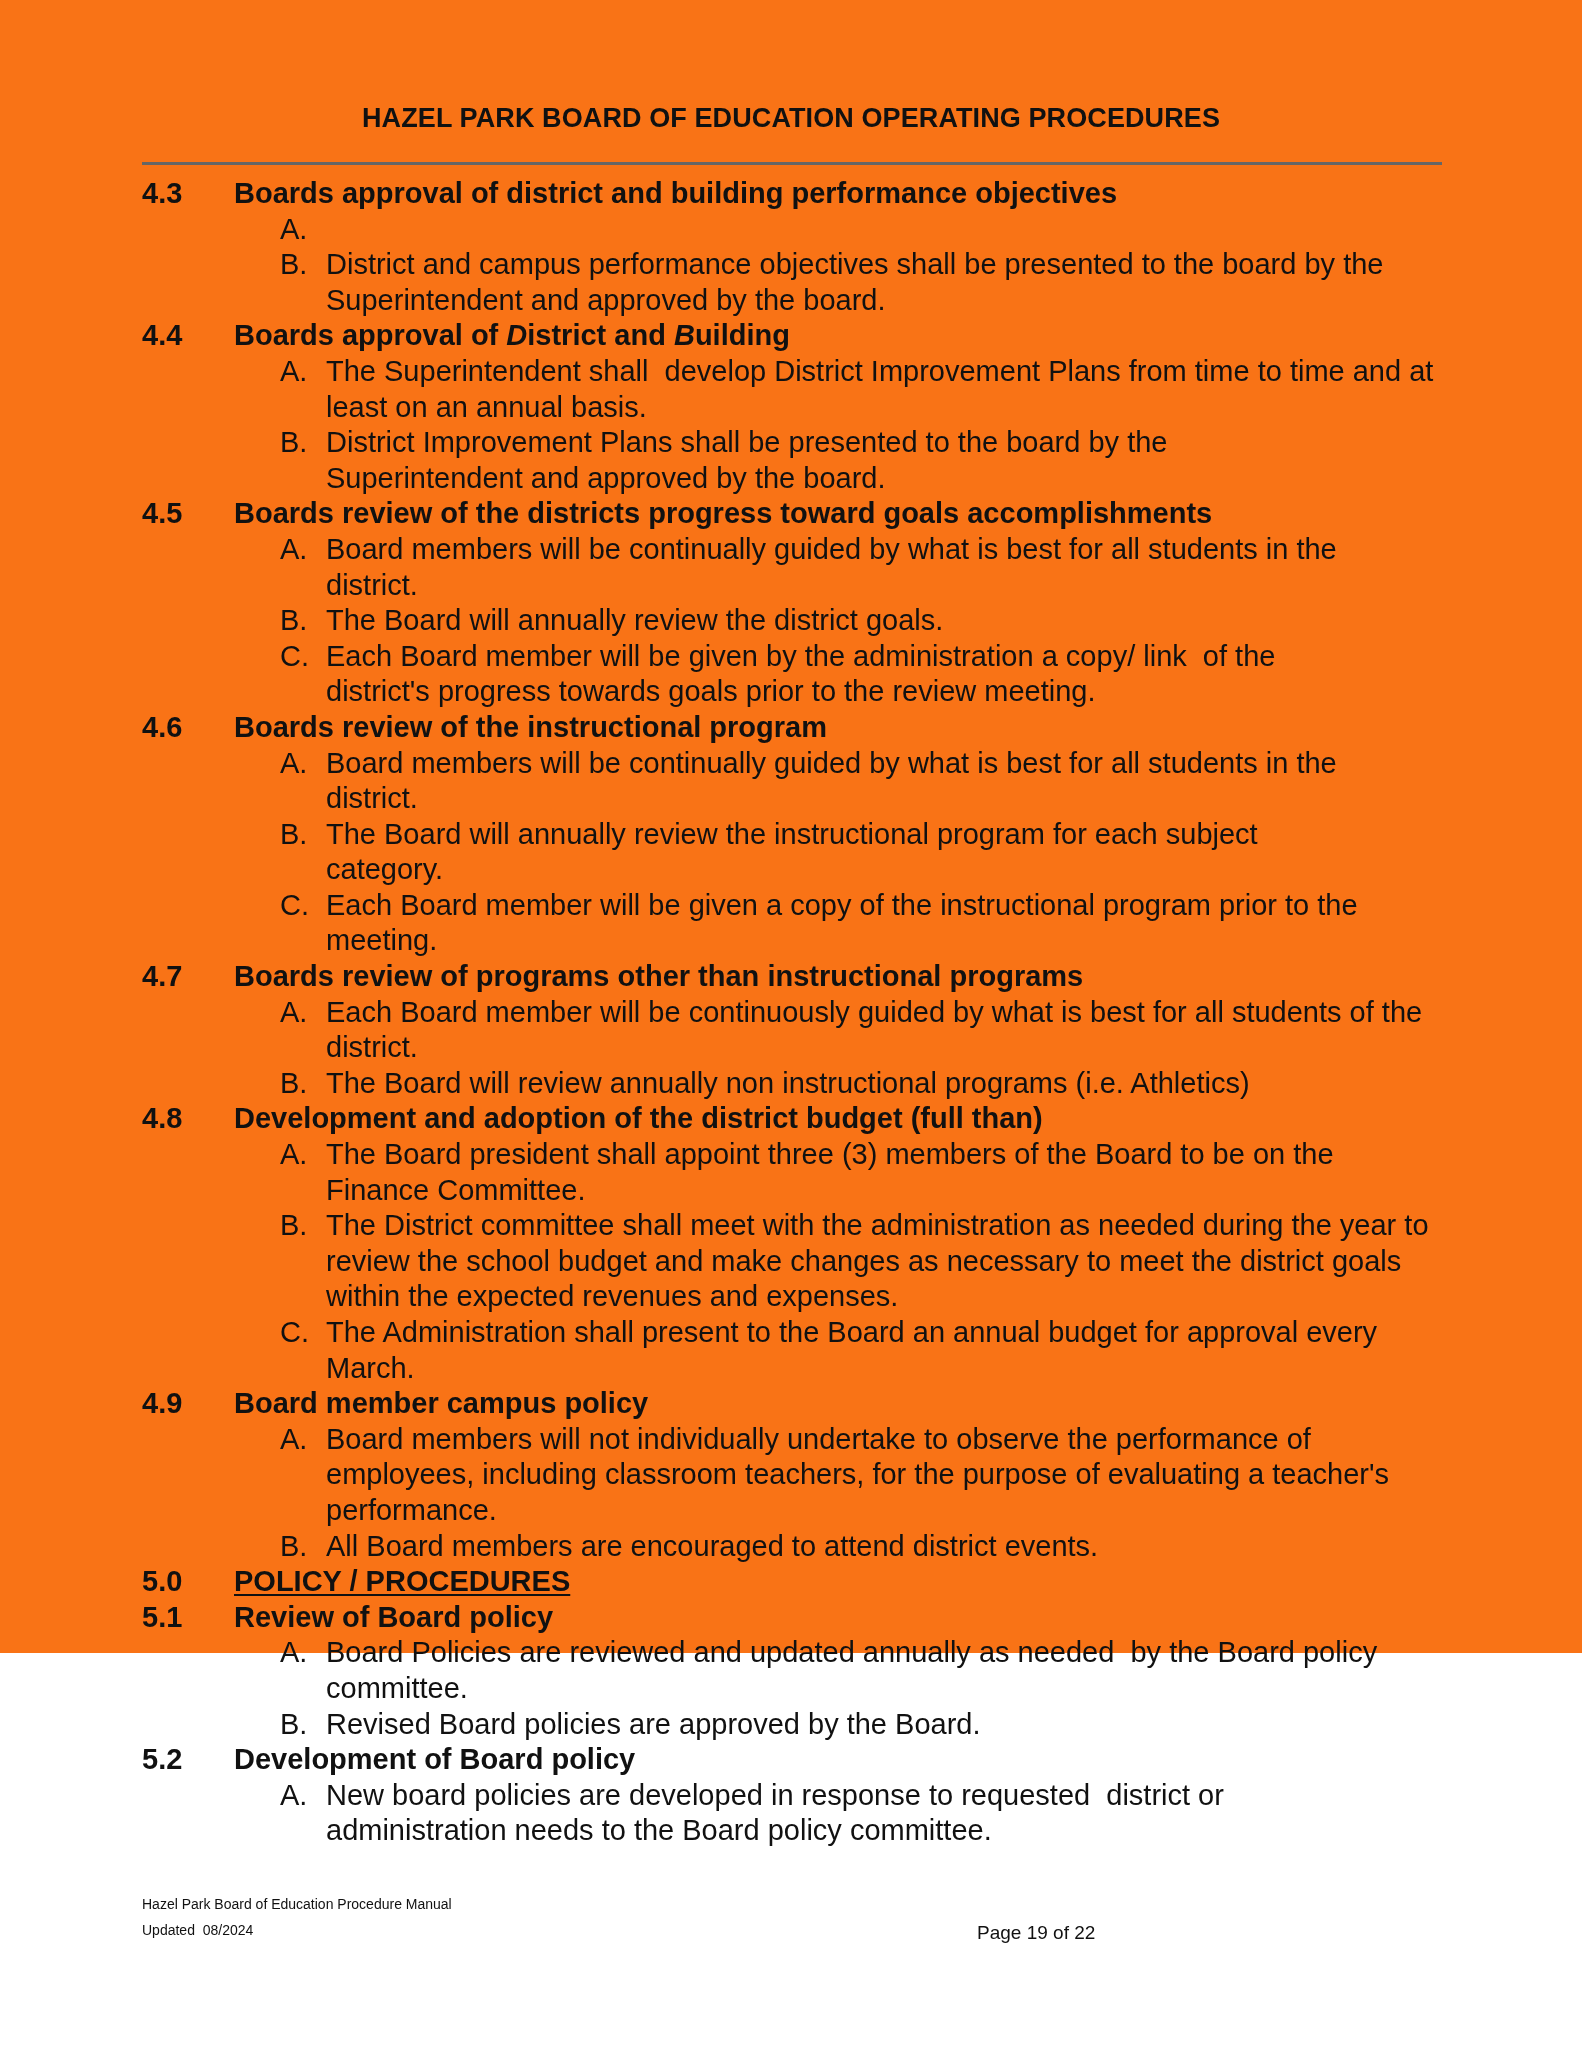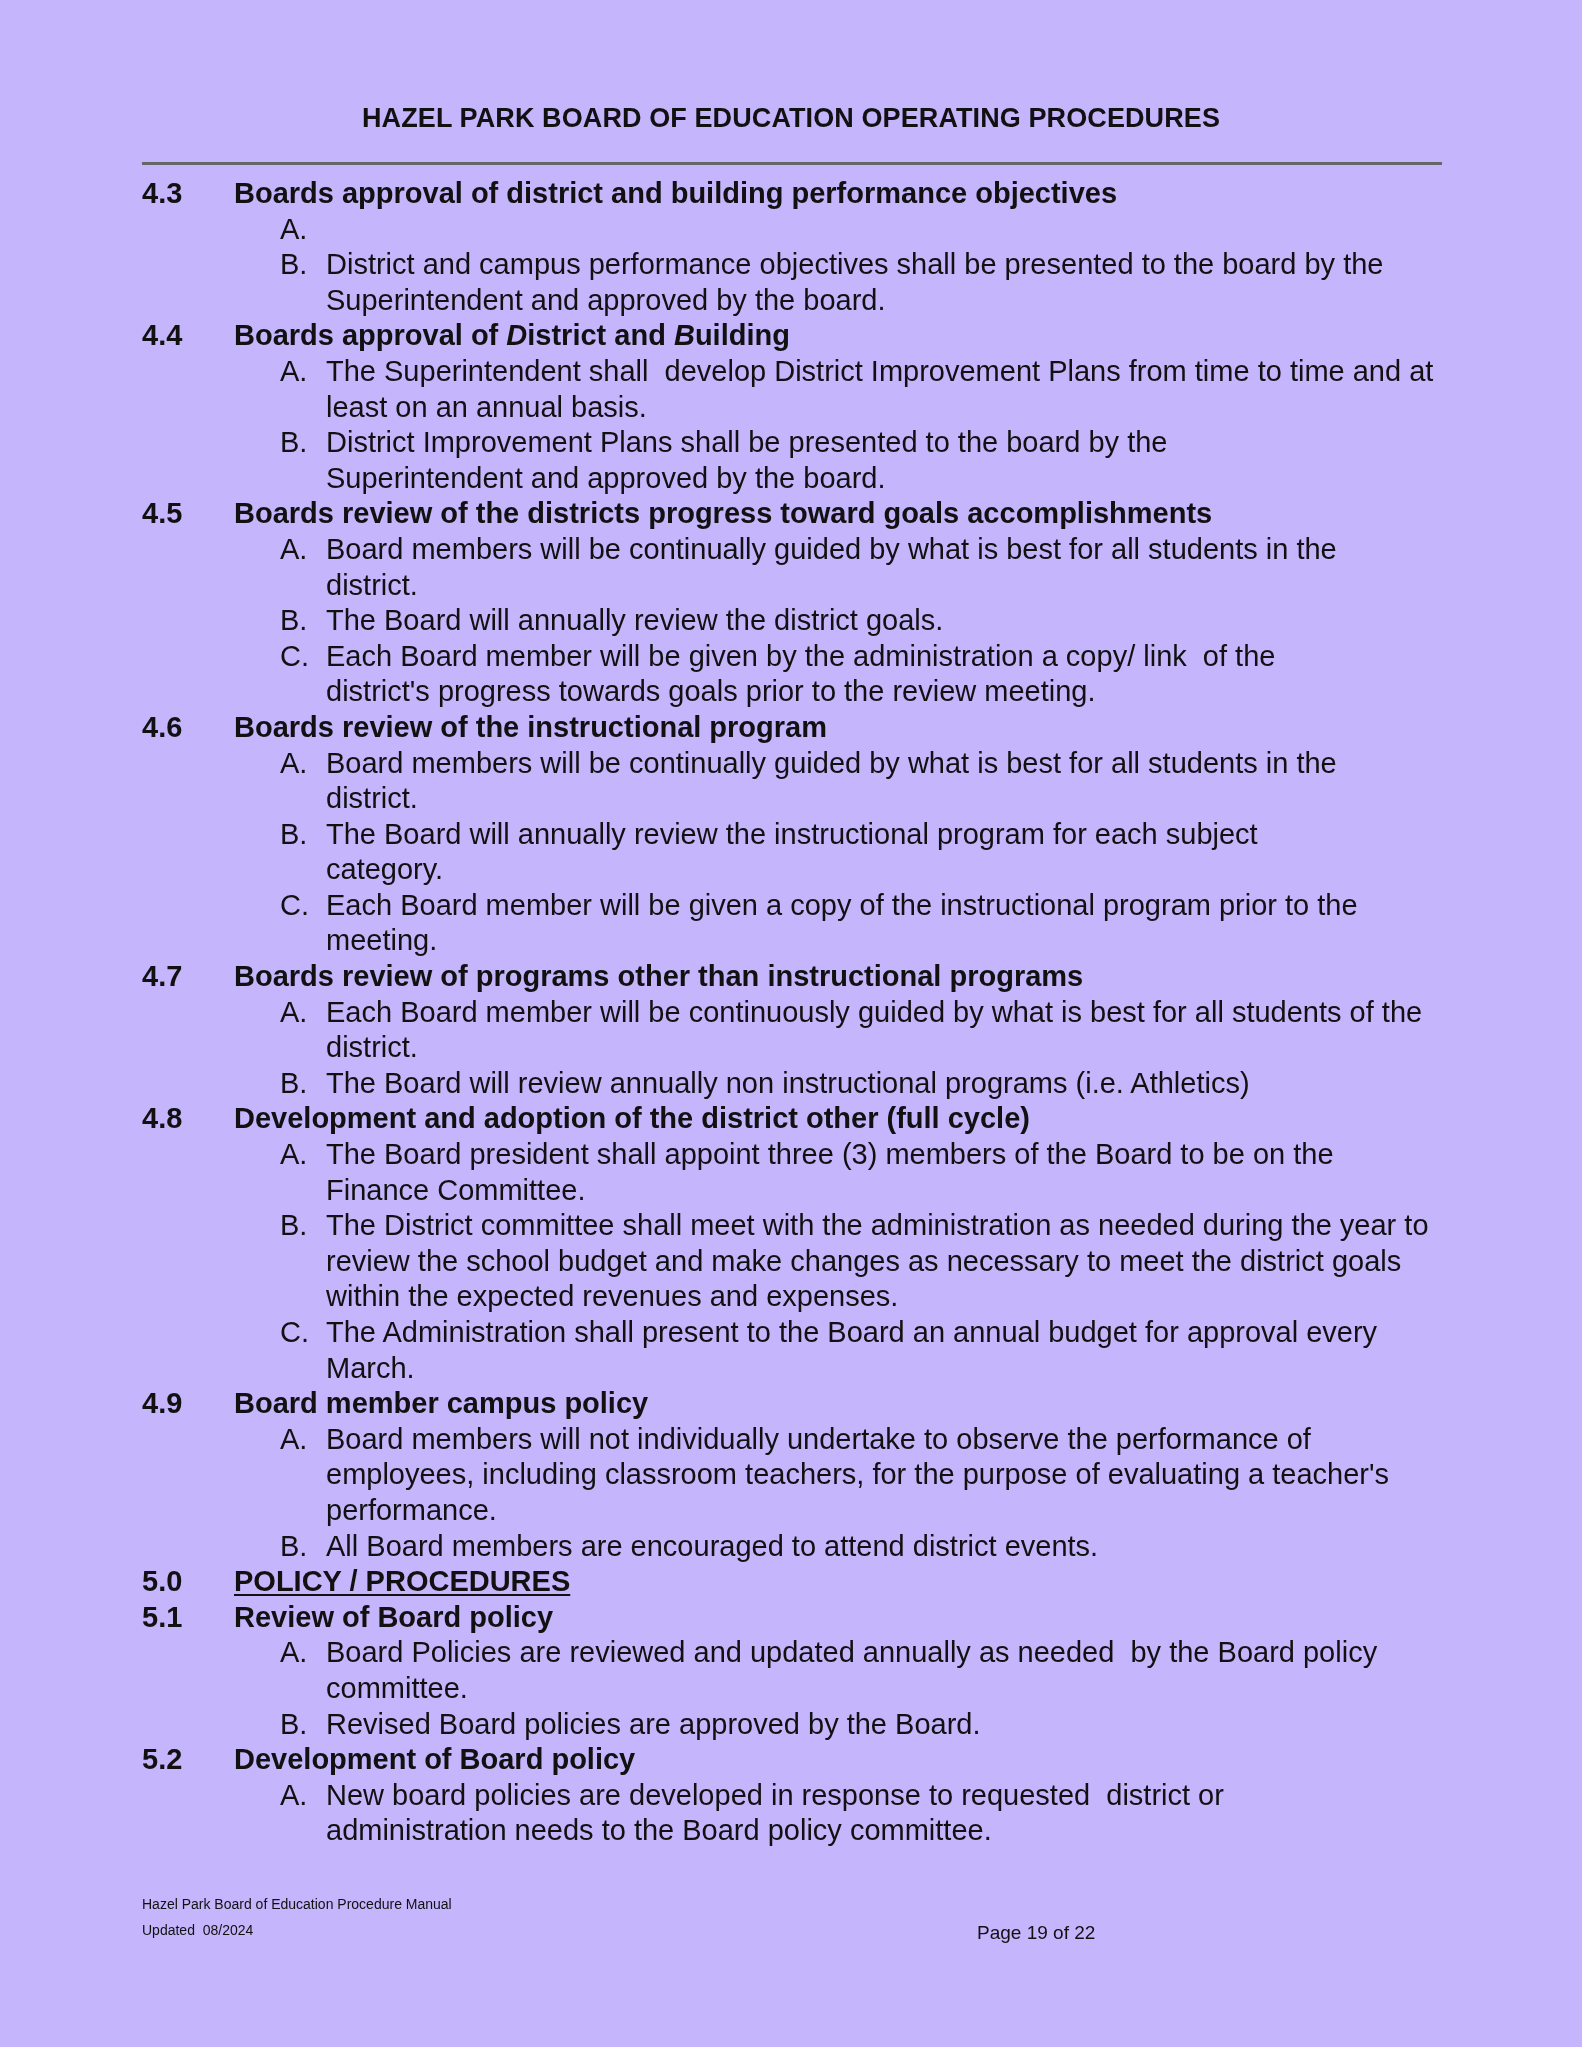--- a/index.html
+++ b/index.html
@@ -1,17 +1,17 @@
 <!DOCTYPE html>
 <html><head>
   <meta charset="utf-8">
   <style>
     html, body { margin: 0; padding: 0; background: #ffffff; }
     body { width: 1582px; height: 2047px; position: relative; font-family: "Liberation Sans", sans-serif; color: #111; }
-    .page { position: absolute; left: 0; top: 0; width: 1582px; height: 2047px; background: #c4b5fd; }
+    .page { position: absolute; left: 0; top: 0; width: 1582px; height: 1653px; background: #f97316; }
     .header-title { position: absolute; top: 103px; left: 0; width: 1582px; text-align: center; font-weight: bold; font-size: 27px; letter-spacing: 0.1px; }
     .header-rule { position: absolute; top: 162px; left: 142px; width: 1300px; height: 3px; background: #666; }
     .content { position: absolute; top: 176px; left: 142px; width: 1320px; }
     .section { margin: 0; }
     .sec-head { display: flex; font-weight: bold; font-size: 29px; line-height: 35.6px; }
     .sec-num { width: 92px; flex: none; }
     .sec-title.underline { text-decoration: underline; text-underline-offset: 3px; }
     .items { margin: 0; padding: 0; list-style: none; }
     .item { display: flex; font-size: 29px; line-height: 35.6px; padding-left: 138px; }
     .item-letter { width: 46px; flex: none; }
@@ -119,21 +119,21 @@
         <li class="item">
             <span class="item-letter">B.</span>
             <span class="item-text">The Board will review annually non instructional programs (i.e. Athletics)</span>
           </li>
       </ul>
     </div>
 
     <div class="section">
       <div class="sec-head">
         <span class="sec-num">4.8</span>
-        <span class="sec-title">Development and adoption of the district other (full cycle)</span>
+        <span class="sec-title">Development and adoption of the district budget (full than)</span>
       </div>
       <ul class="items">
         <li class="item">
             <span class="item-letter">A.</span>
             <span class="item-text" style="width:1090px">The Board president shall appoint three (3) members of the Board to be on the Finance Committee.</span>
           </li>
         <li class="item">
             <span class="item-letter">B.</span>
             <span class="item-text">The District committee shall meet with the administration as needed during the year to review the school budget and make changes as necessary to meet the district goals within the expected revenues and expenses.</span>
           </li>

